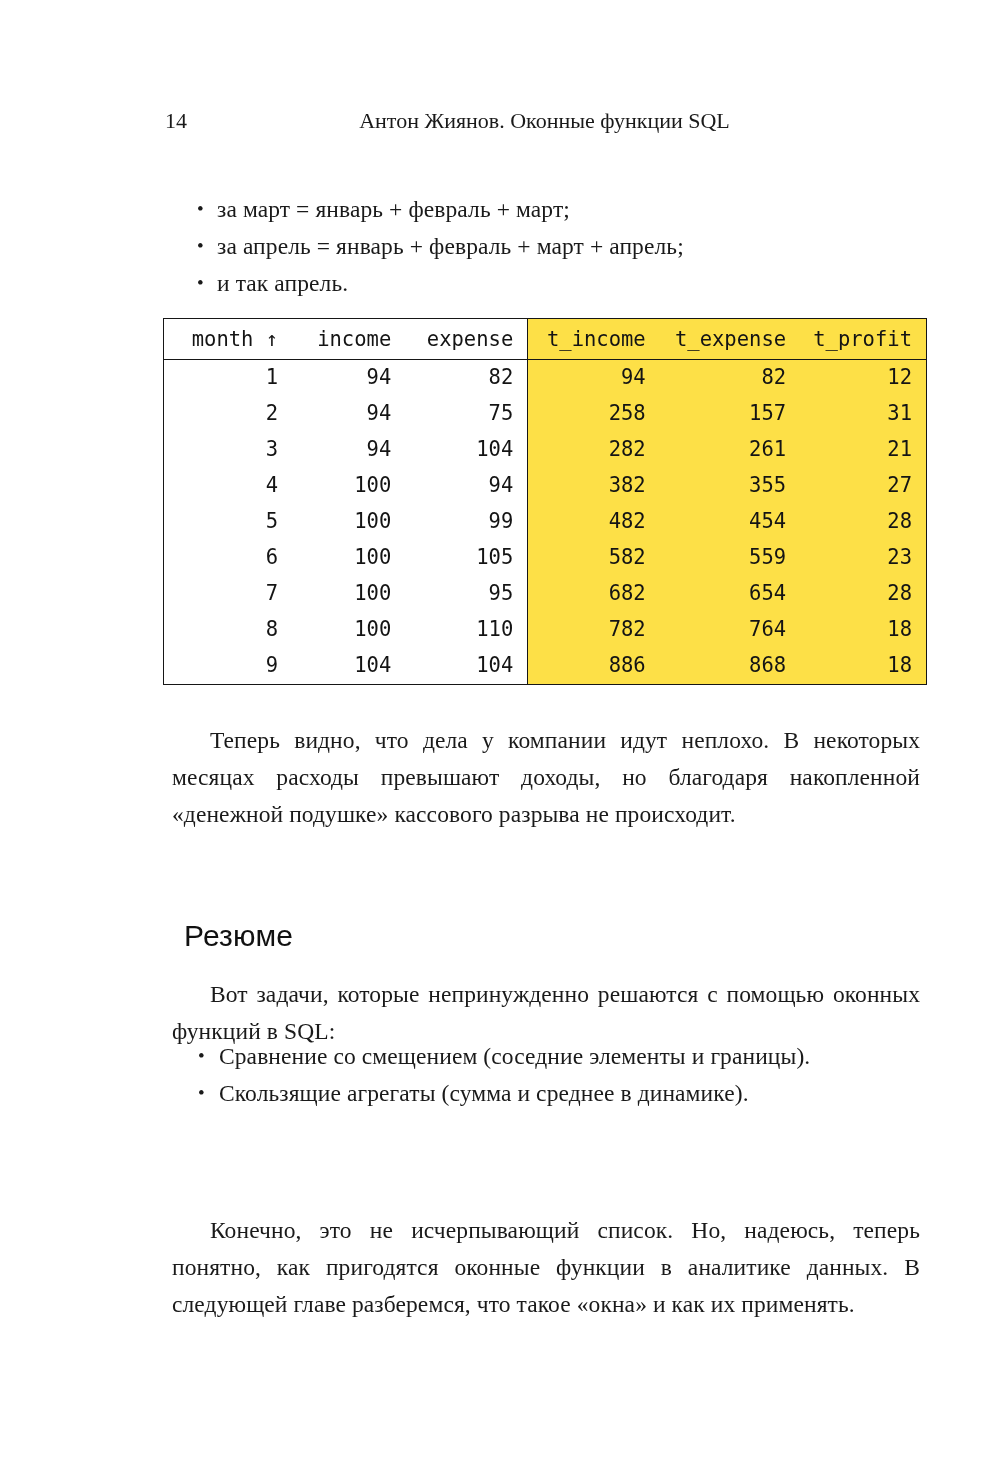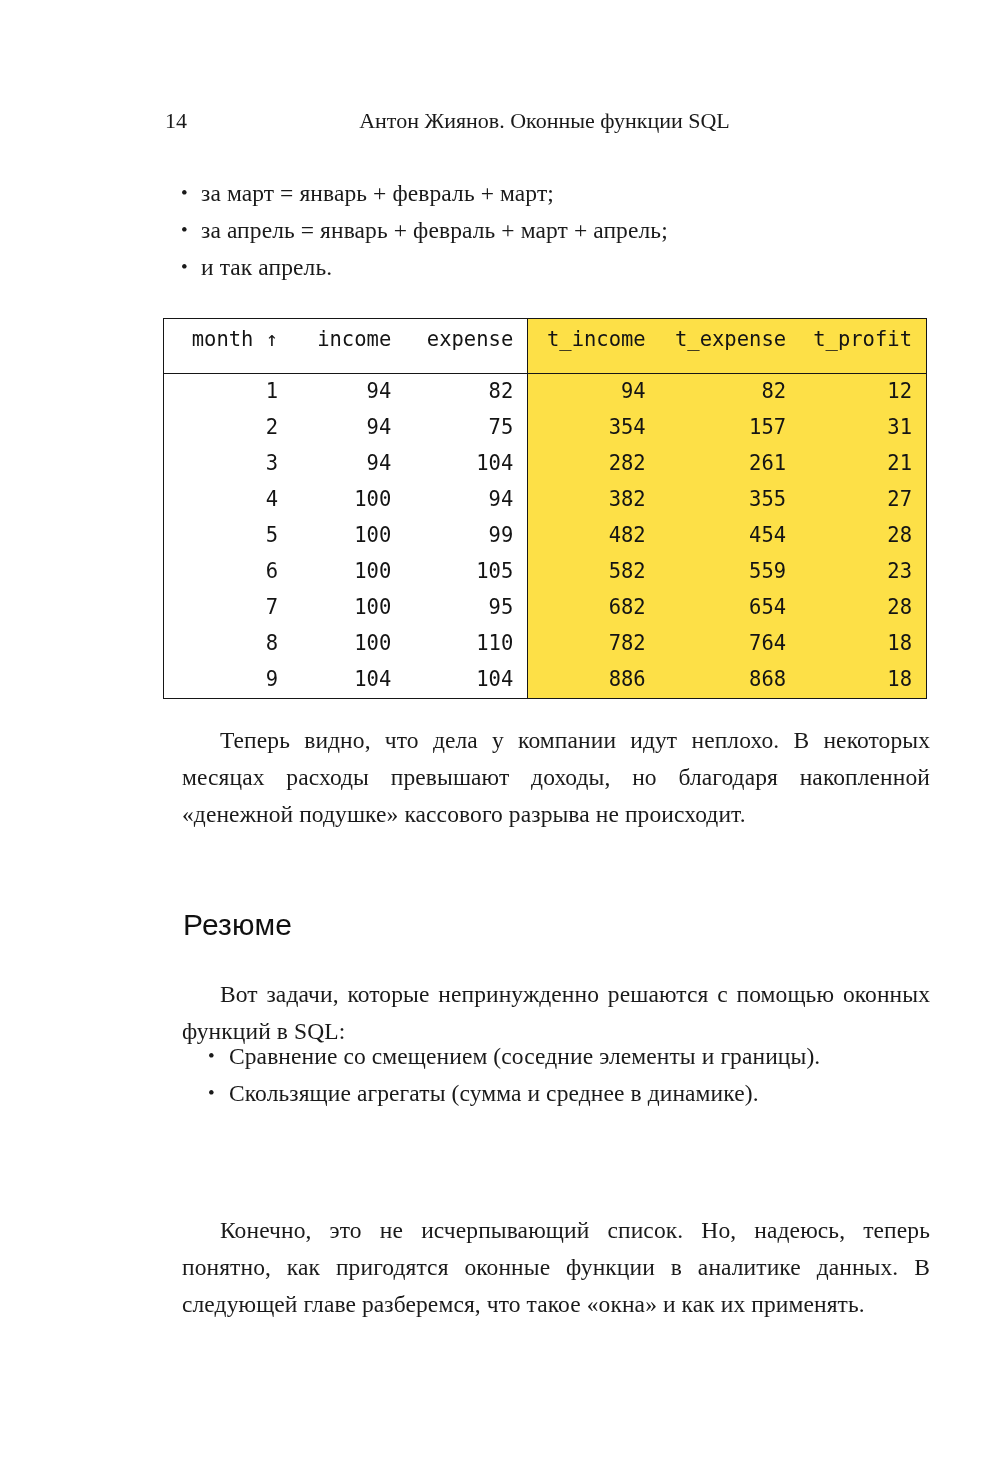--- a/index.html
+++ b/index.html
@@ -47,21 +47,21 @@
   }
   
   .content {
     position: absolute;
     left: 165px;
     top: 175px;
     width: 748px;
   }
   ul.bullets {
     list-style: none;
-    margin: 0;
+    margin: 16px;
     padding: 0;
   }
   ul.bullets li {
     font-size: 23.5px;
     line-height: 37px;
     padding-left: 36px;
     position: relative;
     letter-spacing: 0.1px;
   }
   ul.bullets li::before {
@@ -90,21 +90,21 @@
   }
   table.sqltable th,
   table.sqltable td {
     text-align: right;
     padding: 4px 14px 5px 10px;
     white-space: nowrap;
     line-height: 27px;
   }
   table.sqltable thead th {
     font-weight: normal;
-    padding-bottom: 20px;
+    padding-bottom: 6px;
     padding-top: 7px;
   }
   table.sqltable thead tr {
     border-bottom: 1.6px solid #161616;
   }
   th.col-month, td.col-month { width: 150px; text-align: right; }
   th.col-income, td.col-income { width: 128px; }
   th.col-expense, td.col-expense { width: 128px; }
   th.col-tincome, td.col-tincome { width: 130px; }
   th.col-texpense, td.col-texpense { width: 130px; }
@@ -122,21 +122,21 @@
     line-height: 37px;
     margin: 0;
     text-align: justify;
     text-indent: 38px;
     letter-spacing: 0.1px;
   }
   h2.section {
     font-family: "Liberation Sans", sans-serif;
     font-size: 30px;
     font-weight: 400;
-    margin: 1px;
+    margin: 12px;
     letter-spacing: 0.2px;
     color: #111;
   }
   ul.inner {
     list-style: none;
     margin: 0;
     padding: 0;
   }
   ul.inner li {
     font-size: 23.5px;
@@ -145,21 +145,21 @@
     position: relative;
     letter-spacing: 0.1px;
   }
   ul.inner li::before {
     content: "\2022";
     position: absolute;
     left: 26px;
     top: -1px;
     font-size: 19px;
   }
-  .block-abs { position: absolute; left: 182px; width: 748px; }
+  .block-abs { position: absolute; left: 172px; width: 748px; }
 </style>
 </head>
 <body>
 
 <div class="page">
 
   <div class="running-head">
     <span class="folio">14</span>
     <span class="head-title">Антон Жиянов. Оконные функции SQL</span>
   </div>
@@ -190,21 +190,21 @@
           <td class="col-income">94</td>
           <td class="col-expense">82</td>
           <td class="col-tincome shaded first-shaded">94</td>
           <td class="col-texpense shaded">82</td>
           <td class="col-tprofit shaded">12</td>
         </tr>
         <tr>
           <td class="col-month">2</td>
           <td class="col-income">94</td>
           <td class="col-expense">75</td>
-          <td class="col-tincome shaded first-shaded">354</td>
+          <td class="col-tincome shaded first-shaded">258</td>
           <td class="col-texpense shaded">157</td>
           <td class="col-tprofit shaded">31</td>
         </tr>
         <tr>
           <td class="col-month">3</td>
           <td class="col-income">94</td>
           <td class="col-expense">104</td>
           <td class="col-tincome shaded first-shaded">282</td>
           <td class="col-texpense shaded">261</td>
           <td class="col-tprofit shaded">21</td>

